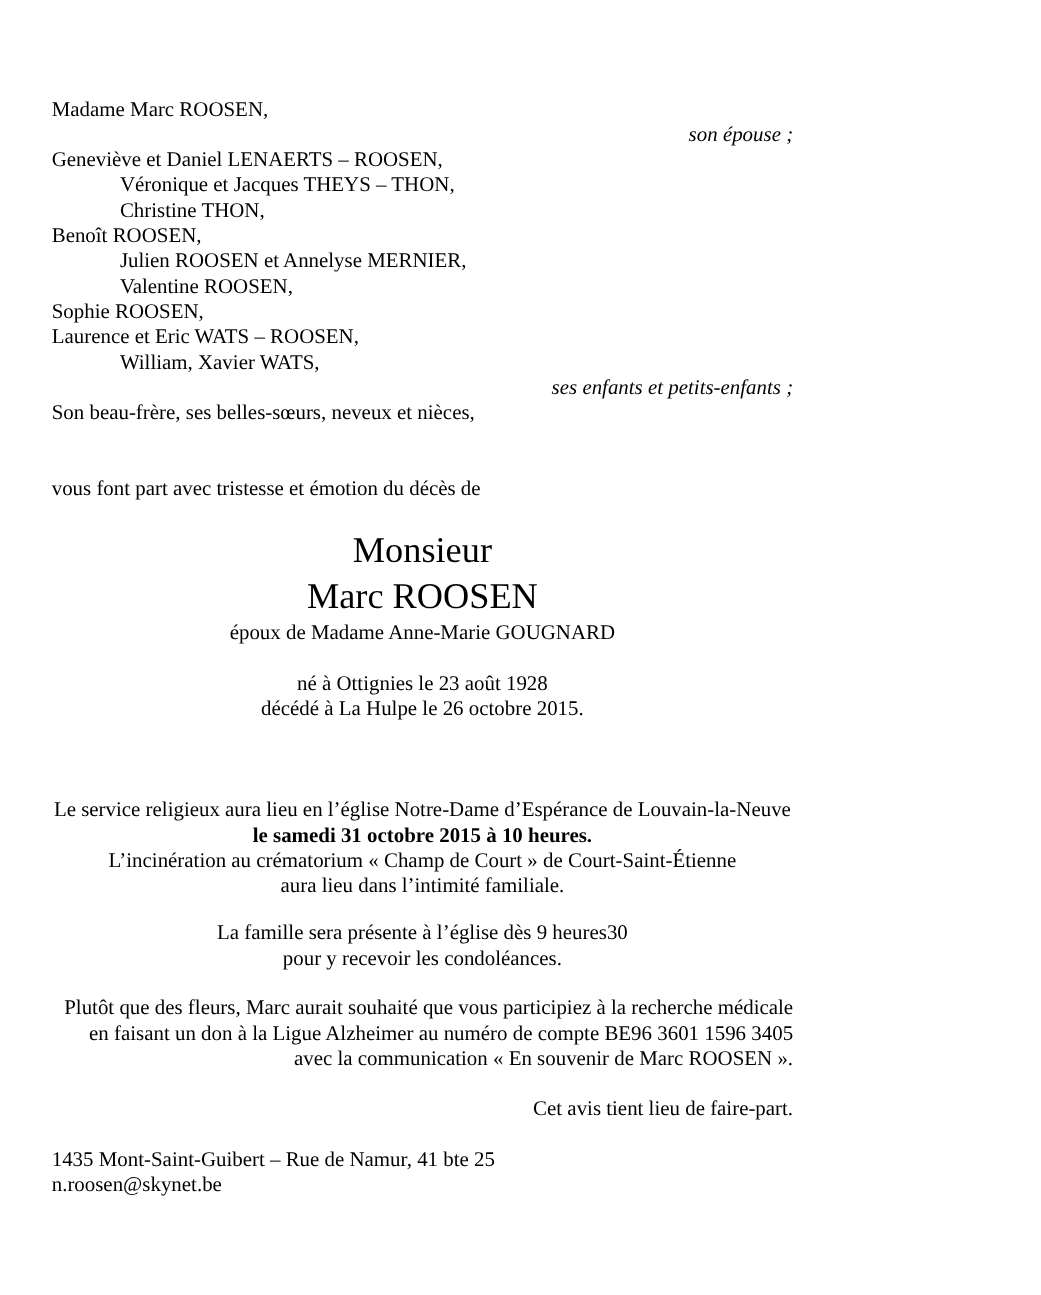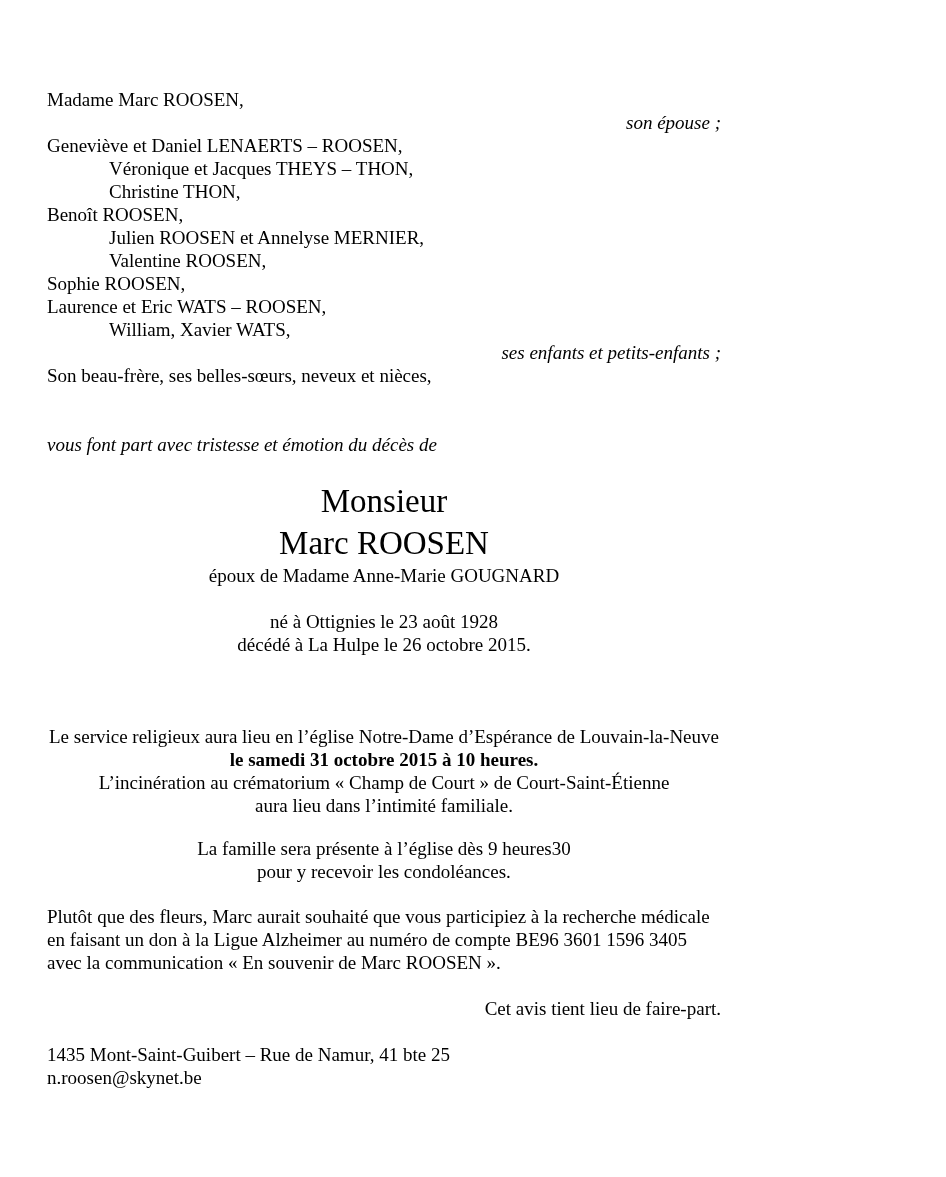--- a/index.html
+++ b/index.html
@@ -12,29 +12,29 @@
   }
   .doc {
     width: 756px; height: 1177px;
     padding: 88px 35px 0 47px;
     font-size: 19px;
     line-height: 23px;
   }
   .line { white-space: pre-wrap; }
   .indent { padding-left: 62px; }
   .right-italic { text-align: right; font-style: italic; }
-  .announce { margin-top: 46px; font-style: italic; }
+  .announce { margin-top: 46px; }
   .heading-block { margin-top: 24px; text-align: center; }
   .heading { font-size: 33px; line-height: 42px; font-weight: normal; }
   .spouse-line { text-align: center; }
   .dates-block { margin-top: 23px; text-align: center; }
   .service-block { margin-top: 69px; text-align: center; }
   .bold { font-weight: bold; }
   .presence-block { margin-top: 20px; text-align: center; }
-  .donation-block { margin-top: 22px; text-align: left; }
+  .donation-block { margin-top: 22px; text-align: right; }
   .notice-line { margin-top: 23px; text-align: right; }
   .contact-block { margin-top: 23px; }
   .footer-block { margin-top: 13px; text-align: center; font-size: 15px; line-height: 17px; }
 </style>
 </head>
 <body>
 
 <div class="doc">
 
   <section>

